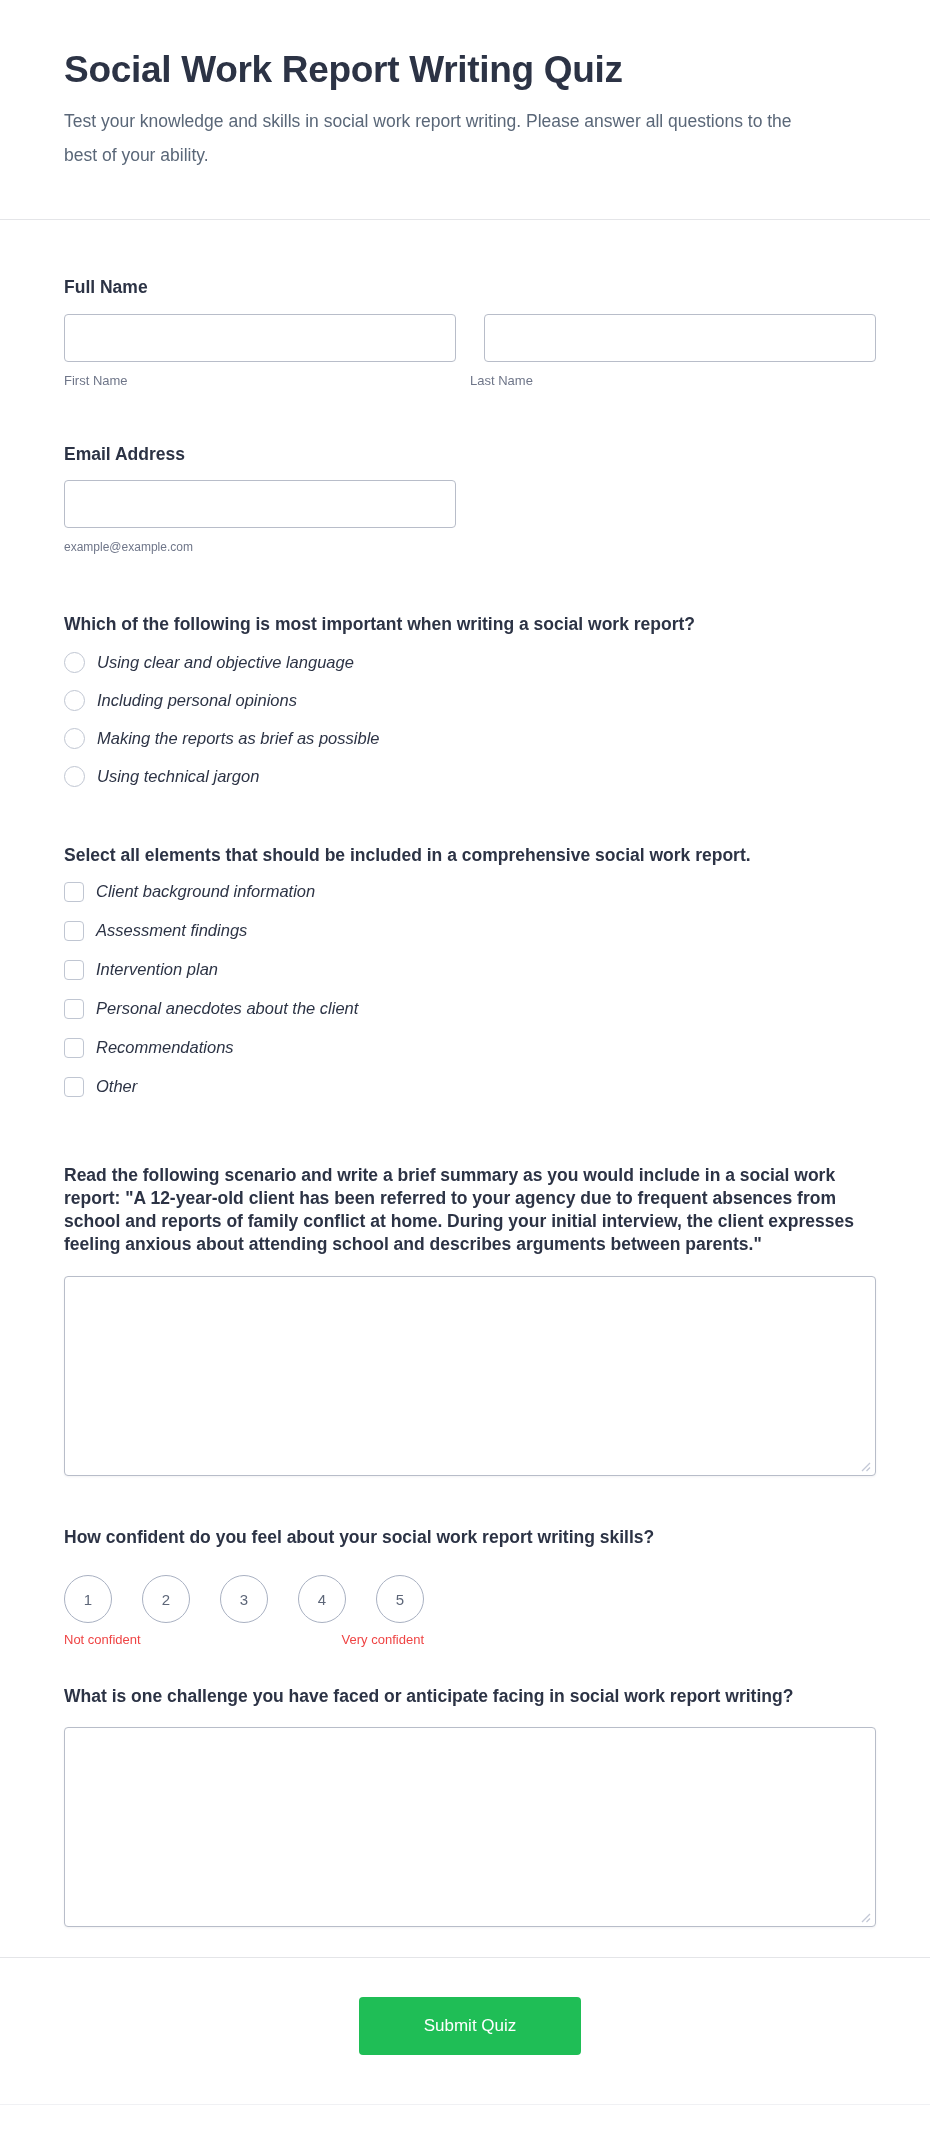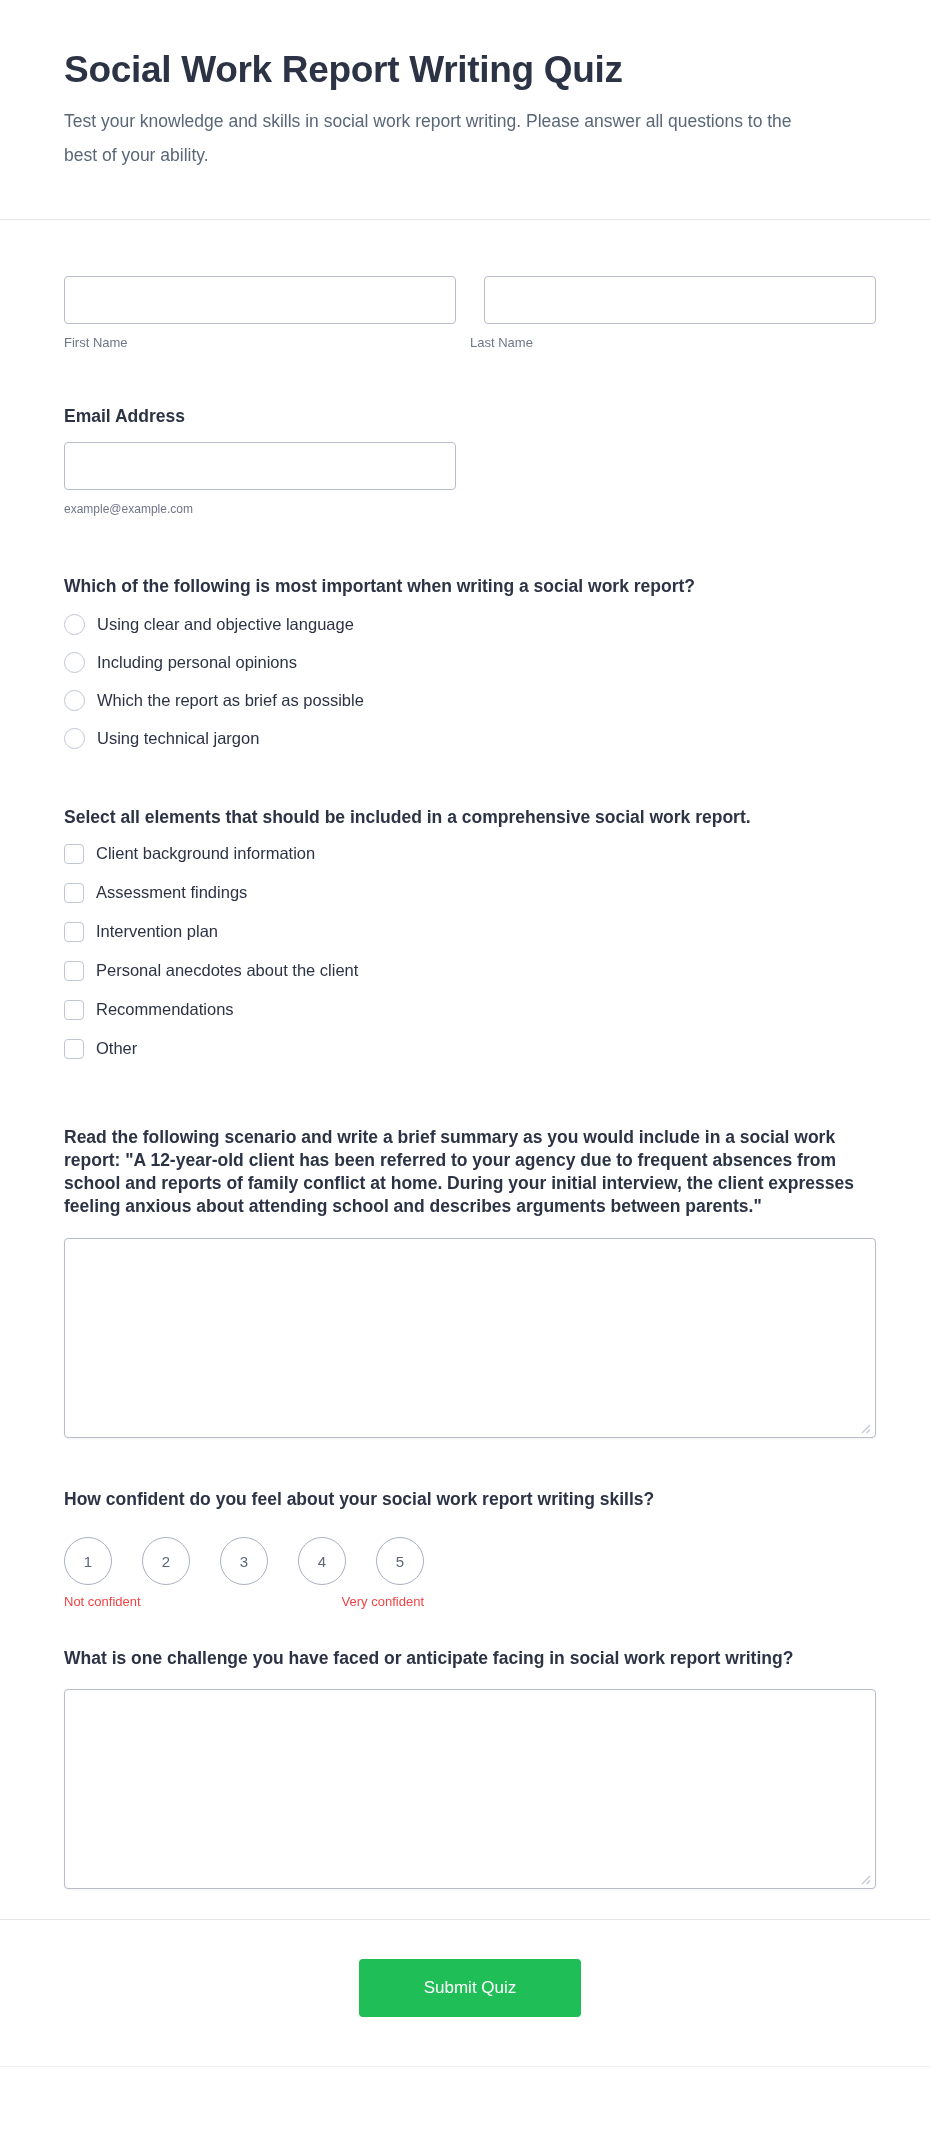--- a/index.html
+++ b/index.html
@@ -43,21 +43,21 @@
   .name-sub-row .sub-label{ flex:1; }
 
   .sec-fullname{ margin-top:56px; }
   .sec-email{ margin-top:55px; }
   .sec-email .text-input{ width:392px; margin-top:14px; }
   .sec-email .sub-label{ margin-top:12px; font-size:12px; }
 
   
   .sec-radio{ margin-top:58px; }
   .sec-checkbox{ margin-top:57px; }
-  .opt-group{ margin-top:16px; }
+  .opt-group{ margin-top:16px;font-style:italic; }
   .sec-checkbox .opt-group{ margin-top:14px; }
   .opt-row{ display:flex; align-items:center; gap:12px; cursor:pointer; }
   .opt-row + .opt-row{ margin-top:17px; }
   .sec-checkbox .opt-row + .opt-row{ margin-top:18px; }
   .radio-circle{
     width:21px; height:21px; flex:0 0 21px; border:1.5px solid #C0C6D2;
     border-radius:50%; background:#fff;
   }
   .checkbox-square{
     width:20px; height:20px; flex:0 0 20px; border:1.5px solid #C0C6D2;
@@ -109,20 +109,21 @@
 
   <div class="form-header">
     <h1 class="form-title">Social Work Report Writing Quiz</h1>
     <p class="form-subtitle">Test your knowledge and skills in social work report writing. Please answer all questions to the best of your ability.</p>
   </div>
   <div class="divider"></div>
 
   <div class="content">
 
     <div class="section sec-fullname">
+      <div class="q-label">Full Name</div>
       <div class="name-row">
         <div class="name-col">
           <input class="text-input" type="text" value="" style="">
         </div>
         <div class="name-col">
           <input class="text-input" type="text" value="" style="">
         </div>
       </div>
       <div class="name-sub-row">
         <span class="sub-label">First Name</span>
@@ -142,21 +143,21 @@
         <div class="opt-row">
           <span class="radio-circle"></span>
           <span class="opt-text">Using clear and objective language</span>
         </div>
         <div class="opt-row">
           <span class="radio-circle"></span>
           <span class="opt-text">Including personal opinions</span>
         </div>
         <div class="opt-row">
           <span class="radio-circle"></span>
-          <span class="opt-text">Which the report as brief as possible</span>
+          <span class="opt-text">Making the reports as brief as possible</span>
         </div>
         <div class="opt-row">
           <span class="radio-circle"></span>
           <span class="opt-text">Using technical jargon</span>
         </div>
       </div>
     </div>
 
     <div class="section sec-checkbox">
       <div class="q-label">Select all elements that should be included in a comprehensive social work report.</div>

